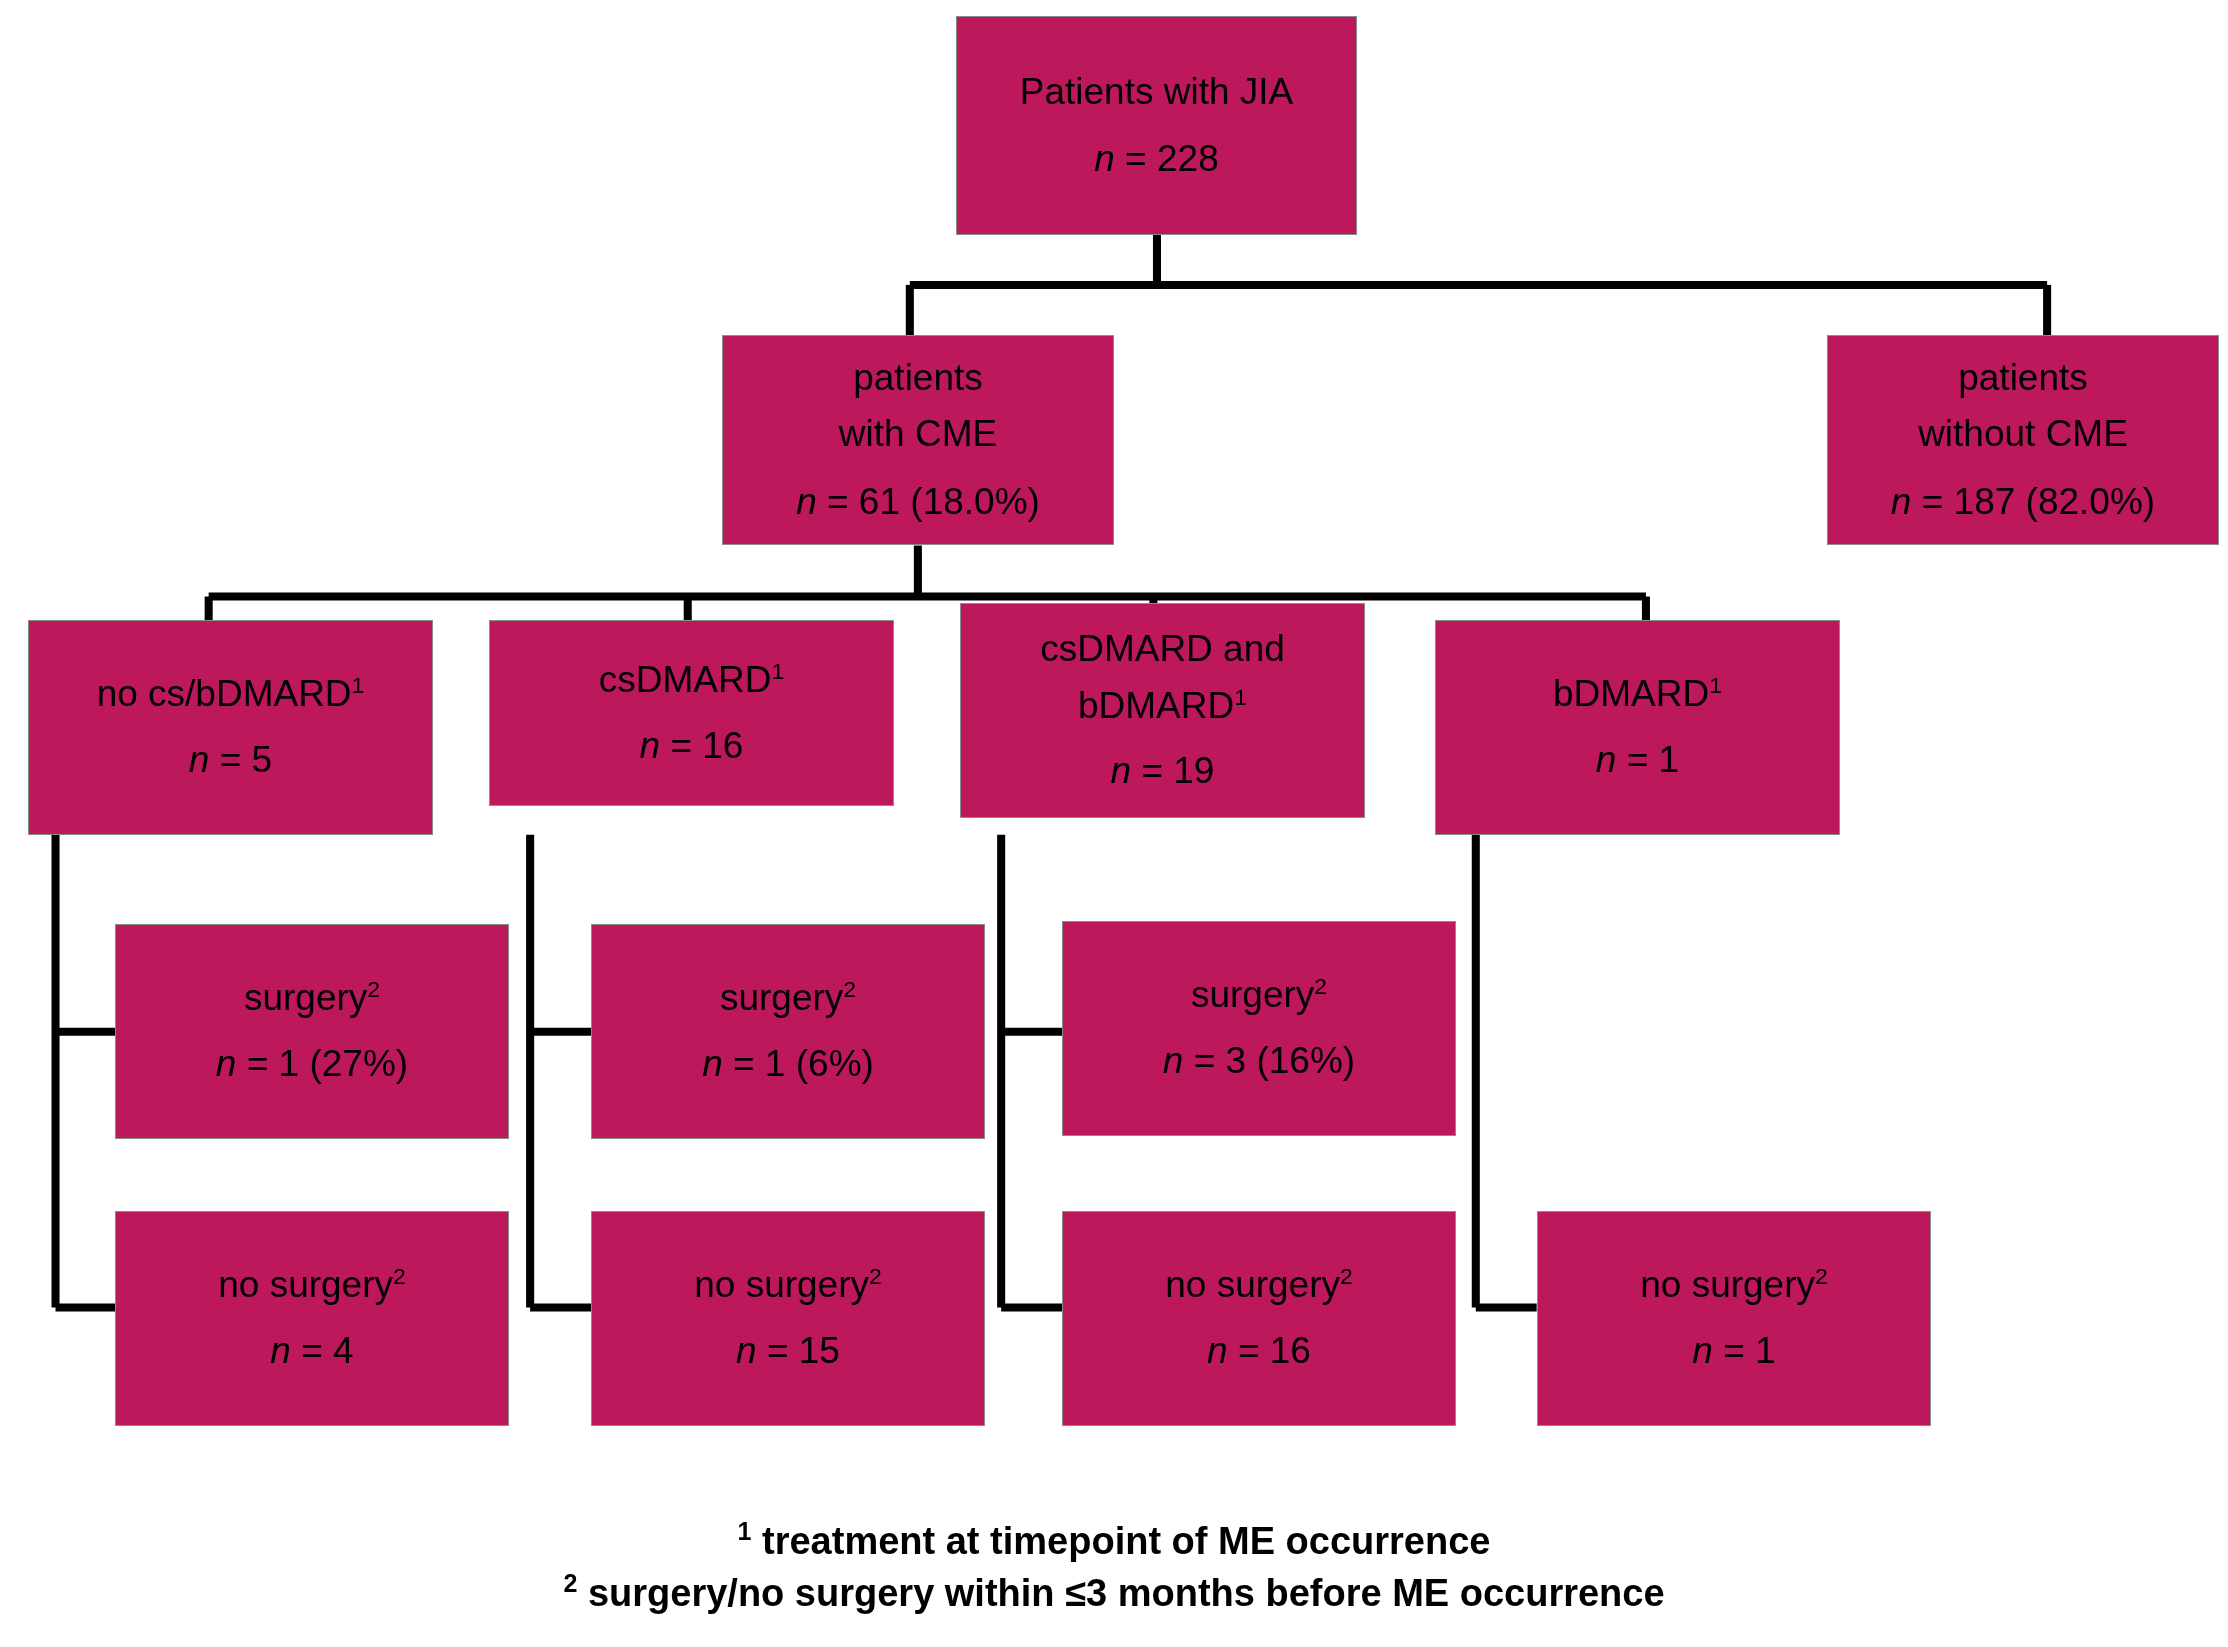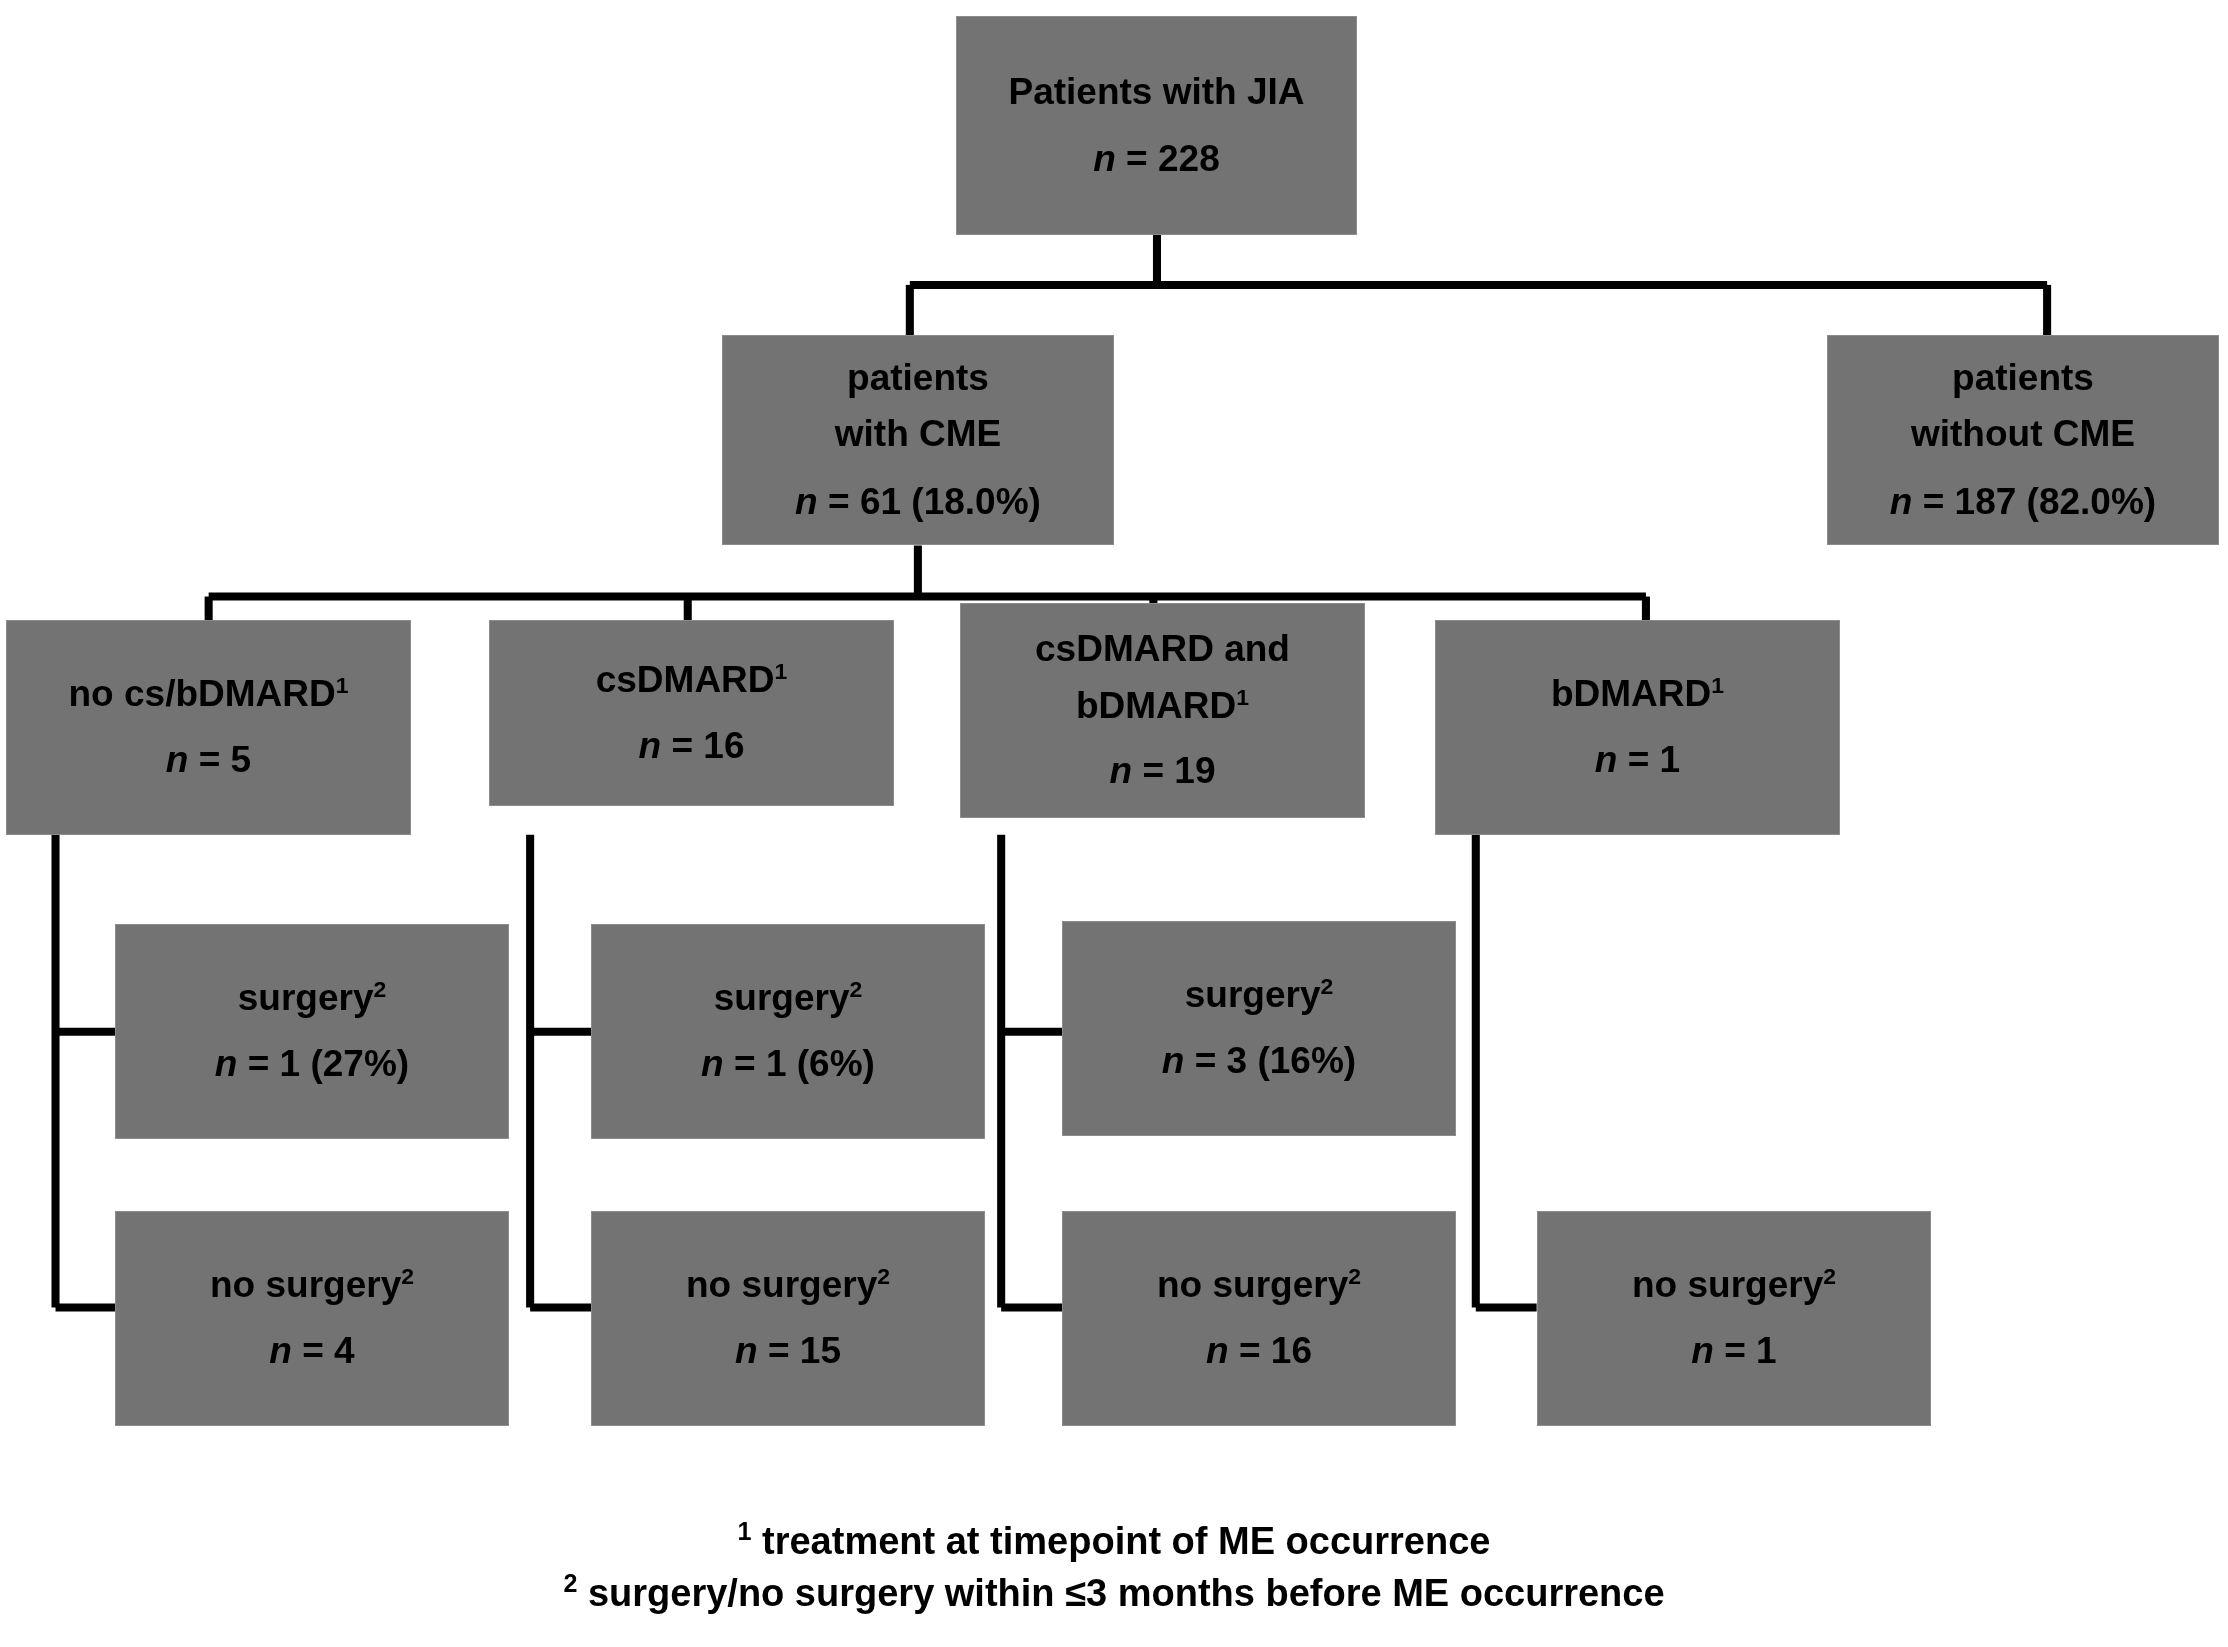--- a/index.html
+++ b/index.html
@@ -22,31 +22,30 @@
     position: absolute;
     left: 0;
     top: 0;
     width: 2228px;
     height: 1648px;
     pointer-events: none;
   }
   .node {
     position: absolute;
     box-sizing: border-box;
-    background: #737373;
+    background: #be185d;
     border: 1.8px solid #8c8c8c;
     display: flex;
     flex-direction: column;
     align-items: center;
     justify-content: center;
     text-align: center;
     line-height: 1.52;
     font-size: 37px;
     z-index: 2;
-    font-weight: bold;
   }
   .node .line {
     display: block;
     white-space: nowrap;
   }
   .node .nline {
     margin-top: 0.30em;
   }
   .node.tight .nline {
     margin-top: 0.26em;
@@ -124,21 +123,21 @@
     <span class="line">with CME</span>
     <span class="line nline"><i class="ital">n</i><span> = 61 (18.0%)</span></span>
   </div>
 
   <div class="node" style="left:1827px; top:335px; width:392px; height:210px;">
     <span class="line">patients</span>
     <span class="line">without CME</span>
     <span class="line nline"><i class="ital">n</i><span> = 187 (82.0%)</span></span>
   </div>
 
-  <div class="node tight" style="left:6px; top:620px; width:405px; height:215px;">
+  <div class="node tight" style="left:28px; top:620px; width:405px; height:215px;">
     <span class="line"><span>no cs/bDMARD</span><sup>1</sup></span>
     <span class="line nline"><i class="ital">n</i><span> = 5</span></span>
   </div>
 
   <div class="node tight" style="left:489px; top:620px; width:405px; height:186px;">
     <span class="line"><span>csDMARD</span><sup>1</sup></span>
     <span class="line nline"><i class="ital">n</i><span> = 16</span></span>
   </div>
 
   <div class="node tight" style="left:960px; top:603px; width:405px; height:215px;">

